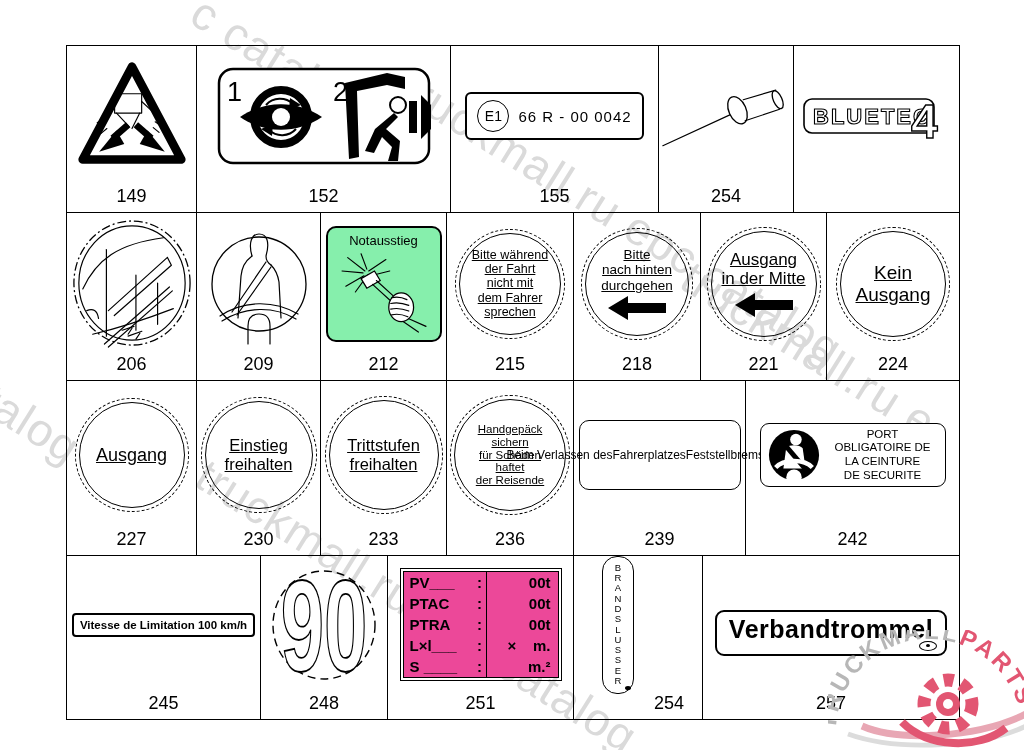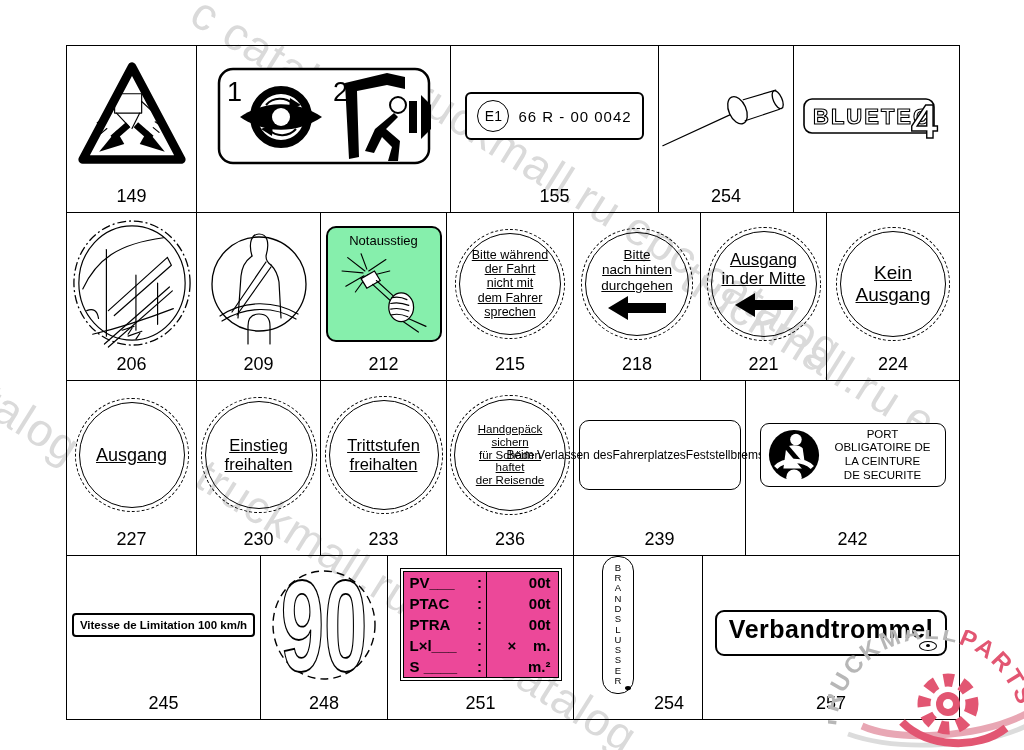--- a/index.html
+++ b/index.html
@@ -109,20 +109,21 @@
           <g transform="translate(166,50)">
             <path d="M-34 42 L-38 -34 L4 -44 L4 -32 L-26 -26 L-24 40 Z" fill="#000"></path>
             <path d="M4 -44 L22 -40 L22 -28 L4 -32 Z" fill="#000"></path>
             <circle cx="15" cy="-12" r="8" fill="#fff" stroke="#000" stroke-width="2"></circle>
             <path d="M11 -4 L-8 12 L-18 34 L-9 36 L-1 20 L9 30 L5 44 L15 44 L17 24 L3 12 L15 0 Z" fill="#000"></path>
             <rect x="26" y="-16" width="8" height="32" fill="#000"></rect>
             <path d="M38 -22 L60 0 L38 22 Z" fill="#000"></path>
           </g>
         </svg>
       </div>
+      <div class="num">152</div>
     </div>
 
     <div class="cell" style="left:384px;top:0;width:208px;height:167px">
       <div class="iconwrap">
         <div class="ebox">
           <span class="ecircle">E1</span>
           <span class="ecode">66 R - 00 0042</span>
         </div>
       </div>
       <div class="num">155</div>

